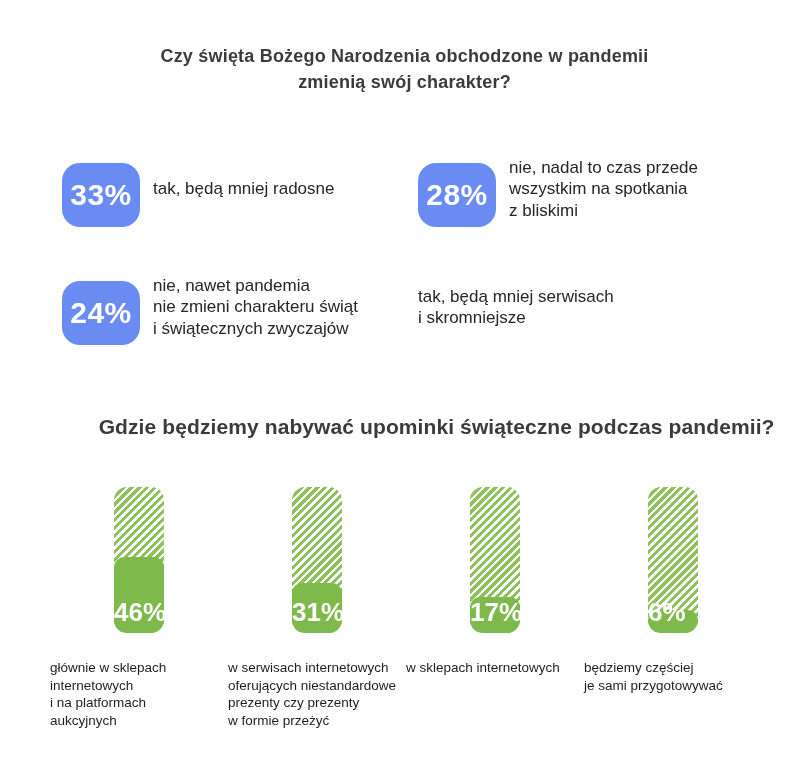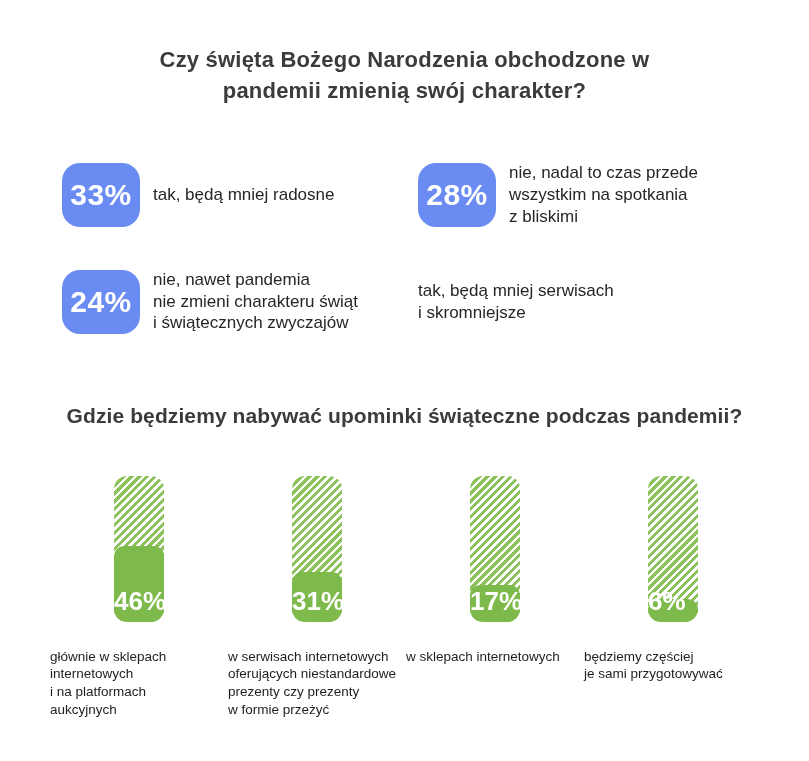--- a/index.html
+++ b/index.html
@@ -14,53 +14,53 @@
     width:809px;height:761px;
     background:#ffffff;
     font-family:"Liberation Sans", sans-serif;
     color:var(--text);
     overflow:hidden;
   }
   .title1{
     margin:44px auto 0;
     width:560px;
     text-align:center;
-    font-size:22px;
+    font-size:18px;
     font-weight:700;
     line-height:1.42;
     letter-spacing:.2px;
     color:var(--title);
   }
   .stats-grid{
     margin:56px 0 0 62px;
     width:700px;
     display:grid;
     grid-template-columns:356px 1fr;
     row-gap:42px;
   }
   .stat{display:flex;align-items:center;gap:13px;}
   .stat-badge{
     flex:0 0 auto;
     width:78px;height:64px;
     border-radius:18px;
     background:var(--blue);
     color:#fff;
     font-size:30px;font-weight:700;letter-spacing:.5px;
-    display:flex;align-items:center;justify-content:center;
+    display:flex;align-items:center;justify-content:center;margin-top:12px;
   }
   .stat-label{
     font-size:17px;
     line-height:1.27;
     color:var(--text);
     white-space:pre-line;
   }
   .title2{
     margin:70px auto 0;
     width:740px;
-    text-align:center;
+    text-align:right;
     font-size:21px;
     font-weight:700;
     letter-spacing:.1px;
     color:var(--title);
   }
   .bars-row{margin:48px 0 0 50px;width:712px;display:flex;}
   .bar-col{width:178px;display:flex;justify-content:center;}
   .bar{
     position:relative;
     width:50px;height:146px;

